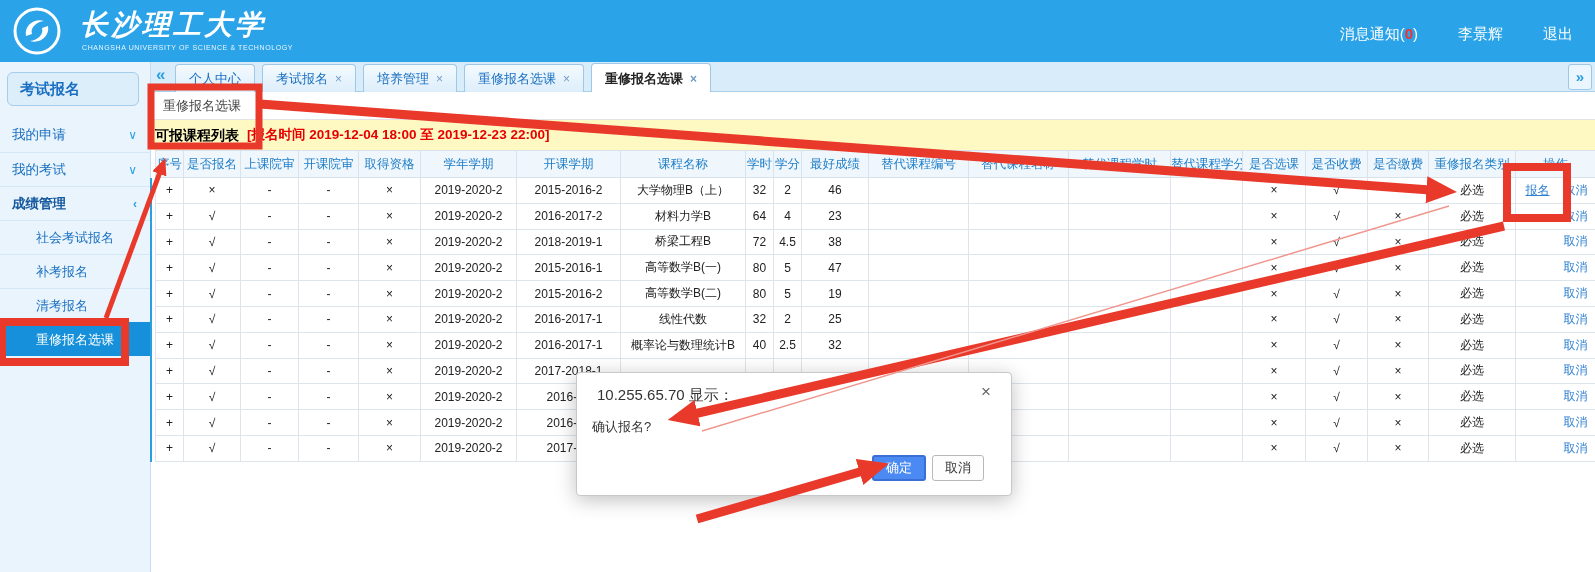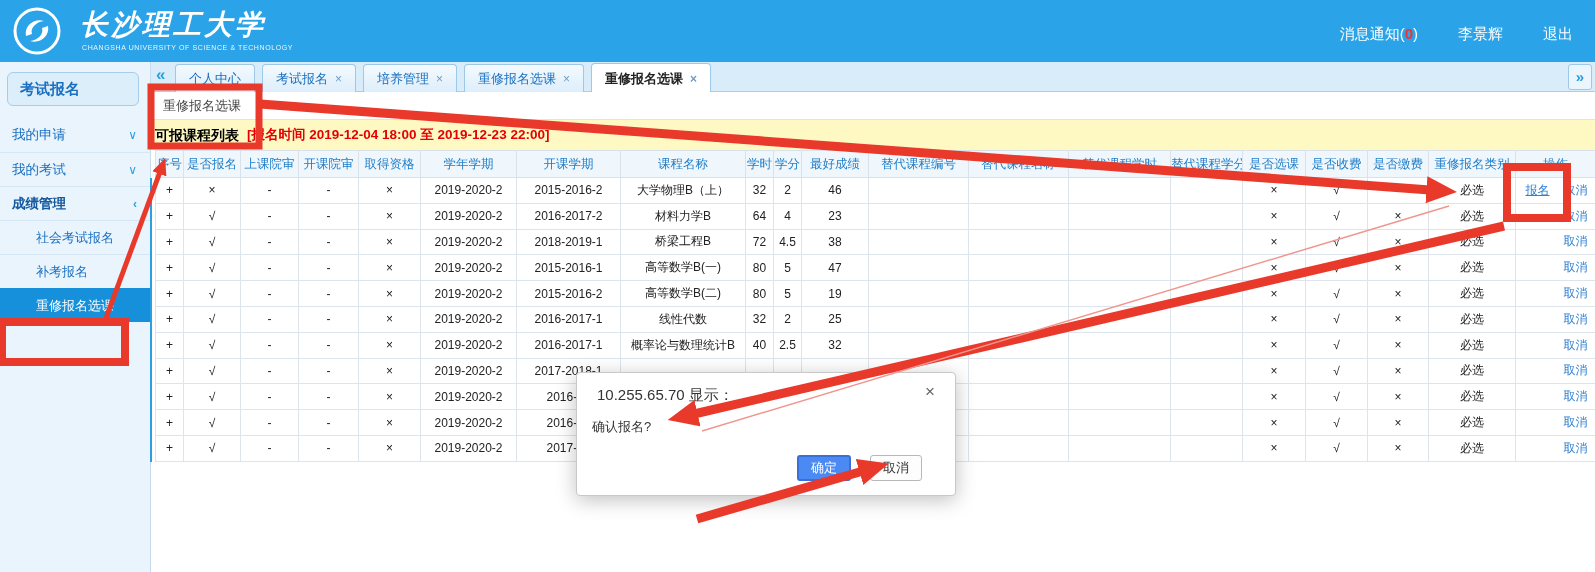--- a/index.html
+++ b/index.html
@@ -49,25 +49,25 @@
   .course-table { position:absolute; left:155px; top:150px; width:1440px; border-collapse:collapse; table-layout:fixed; }
   .course-table th { height:27px; background:#f0f7fc; color:#1e7ec8; font-weight:normal; font-size:12.5px; border:1px solid #d9e2ea; text-align:center; overflow:hidden; white-space:nowrap; }
   .course-table td { height:25.8px; font-size:12px; color:#222; border:1px solid #dde4eb; text-align:center; overflow:hidden; white-space:nowrap; background:#fff; }
   .op-cell { padding-left:2px; }
   .op-slot { display:inline-block; width:38px; text-align:center; }
   .lnk { color:#2f80d0; cursor:pointer; }
   .lnk.u { text-decoration:underline; }
   .seq-plus { cursor:pointer; }
 
   
-  .dialog { position:absolute; left:576px; top:372px; width:380px; height:124px; background:#fff; border:1px solid #c8c8c8; border-radius:4px; box-shadow:0 4px 20px rgba(0,0,0,0.25); z-index:5; }
+  .dialog { position:absolute; left:576px; top:372px; width:436px; height:124px; background:#fff; border:1px solid #c8c8c8; border-radius:4px; box-shadow:0 4px 20px rgba(0,0,0,0.25); z-index:5; }
   .dlg-title { position:absolute; left:20px; top:13px; font-size:15px; color:#333; }
   .dlg-close { position:absolute; right:20px; top:9px; font-size:17px; color:#666; cursor:pointer; }
   .dlg-msg { position:absolute; left:15px; top:45px; font-size:13px; color:#333; }
-  .dlg-btns { position:absolute; right:33px; bottom:14px; display:flex; gap:19px;margin-top:12px; }
+  .dlg-btns { position:absolute; right:27px; bottom:14px; display:flex; gap:6px;margin-top:12px; }
   .btn { height:26px; font-size:13px; padding:0 12px; border-radius:3px; cursor:pointer; font-family:inherit; }
   .btn-ok { background:#4b8af2; border:2px solid #3a6fd8; color:#fff; }
   .btn-cancel { background:#fdfdfd; border:1px solid #b8b8b8; color:#333; }
 
   
   .overlay { position:absolute; left:0; top:0; width:1595px; height:572px; z-index:9; pointer-events:none; }
 </style>
 </head>
 <body>
 
@@ -89,20 +89,21 @@
   </div>
 
   <div class="sidebar">
     <div class="side-title">考试报名</div>
     <div class="side-menu" id="side-menu">
         <div class="side-item group"><span>我的申请</span><span class="side-chevron">∨</span></div>
         <div class="side-item group"><span>我的考试</span><span class="side-chevron">∨</span></div>
         <div class="side-item group bold"><span>成绩管理</span><span class="side-chevron">‹</span></div>
         <div class="side-item sub"><span>社会考试报名</span></div>
         <div class="side-item sub"><span>补考报名</span></div>
+        <div class="side-item sub"><span>清考报名</span></div>
         <div class="side-item sub selected"><span>重修报名选课</span></div>
       </div>
   </div>
   <div class="accent-line"></div>
 
   <div class="tabbar">
     <span class="tab-collapse">«</span>
     <div class="tabs" id="tabs">
         <div class="tab">
           <span>个人中心</span>

